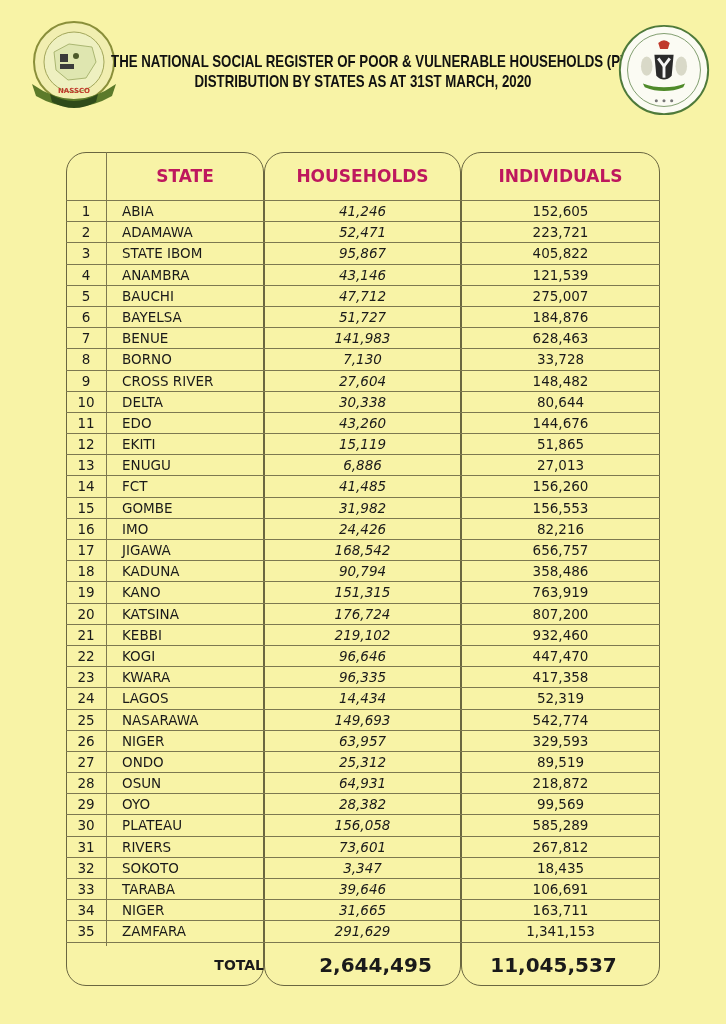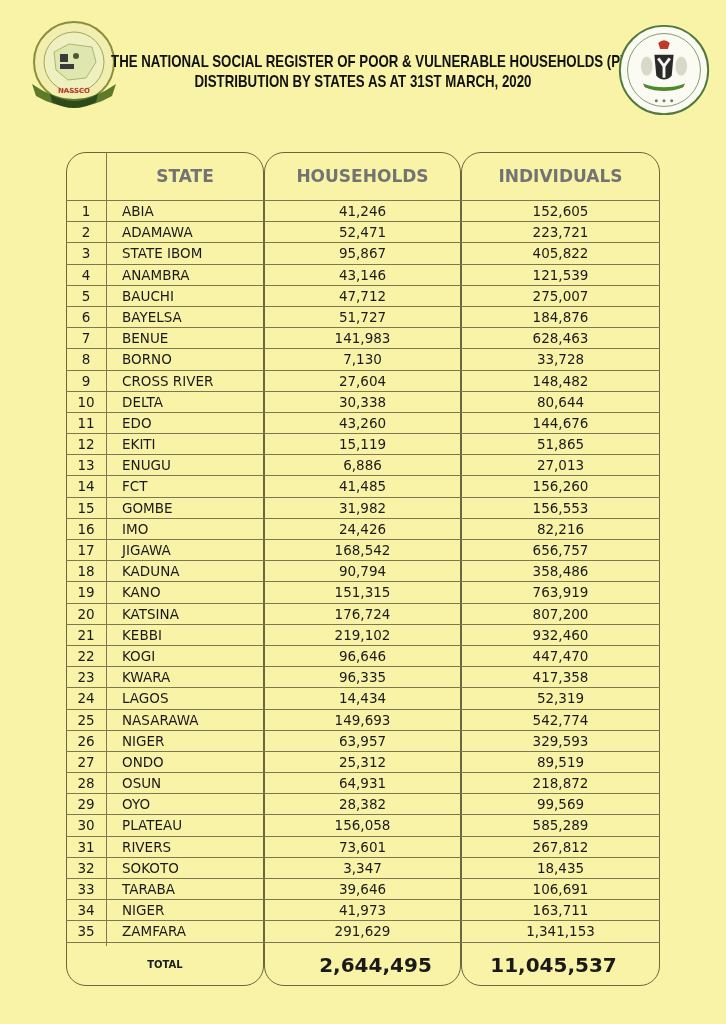--- a/index.html
+++ b/index.html
@@ -35,43 +35,43 @@
       border: 1.3px solid #6a6640;
       border-radius: 20px;
       box-sizing: border-box;
     }
     .grp-state { left: 0; width: 198px; }
     .grp-hh { left: 198px; width: 197px; }
     .grp-ind { left: 395px; width: 199px; }
 
     .hdr {
       position: absolute; top: 0; height: 48px; line-height: 48px;
-      text-align: center; font-weight: bold; font-size: 17px; color: #737373;
+      text-align: center; font-weight: bold; font-size: 17px; color: #be185d;
       font-family: "DejaVu Sans", sans-serif;
     }
     .rows { position: absolute; left: 0; top: 48px; width: 594px; }
     .row {
       position: relative; height: 21.2px; line-height: 21.2px;
       border-top: 1px solid #7d7850;
       font-size: 13.5px;
       box-sizing: border-box;
     }
     .row .num { position: absolute; left: 0; width: 40px; text-align: center; }
     .row .state { position: absolute; left: 56px; width: 130px; }
-    .row .hh { position: absolute; left: 198px; width: 197px; text-align: center; }
+    .row .hh { position: absolute; left: 198px; width: 197px; text-align: center; font-style: italic; }
     .row .ind { position: absolute; left: 395px; width: 199px; text-align: center; }
     .num-divider {
       position: absolute; left: 40px; top: 0; width: 1px; height: 794px;
       background: #7d7850;
     }
     .total-row {
       position: absolute; left: 0; top: 790px; width: 594px; height: 44px;
       border-top: 1px solid #7d7850; box-sizing: border-box;
     }
-    .total-label { position: absolute; left: 0; width: 198px; top: 0; line-height: 44px; text-align: center; font-weight: bold; font-size: 10px; }
+    .total-label { position: absolute; left: 0; width: 198px; top: 0; line-height: 44px; text-align: right; font-weight: bold; font-size: 14px; }
     .total-hh { position: absolute; left: 198px; width: 223px; top: 0; line-height: 44px; text-align: center; font-weight: bold; font-size: 20px; }
     .total-ind { position: absolute; left: 395px; width: 185px; top: 0; line-height: 44px; text-align: center; font-weight: bold; font-size: 20px; }
   </style>
 </head>
 <body>
 
 <div class="header">
 
   <svg class="logo-left" viewBox="0 0 100 100">
     <circle cx="50" cy="48" r="40" fill="#f1eeb0" stroke="#8a8f3a" stroke-width="2"></circle>
@@ -312,21 +312,21 @@
       </div>
       <div class="row">
         <div class="num">33</div>
         <div class="state">TARABA</div>
         <div class="hh">39,646</div>
         <div class="ind">106,691</div>
       </div>
       <div class="row">
         <div class="num">34</div>
         <div class="state">NIGER</div>
-        <div class="hh">41,973</div>
+        <div class="hh">31,665</div>
         <div class="ind">163,711</div>
       </div>
       <div class="row">
         <div class="num">35</div>
         <div class="state">ZAMFARA</div>
         <div class="hh">291,629</div>
         <div class="ind">1,341,153</div>
       </div>
     </div>
 

